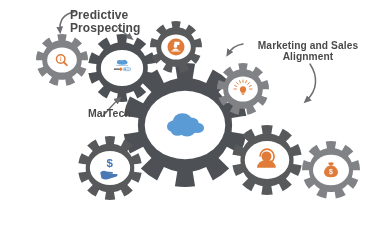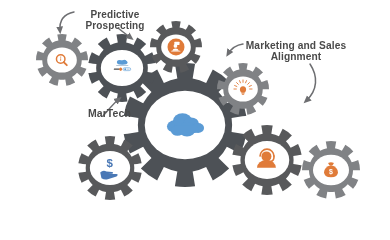--- a/index.html
+++ b/index.html
@@ -13,22 +13,22 @@
   #stage{position:relative;width:390px;height:205px;background:#ffffff;}
   #svgroot{position:absolute;left:0;top:0;width:390px;height:205px;}
   .lbl{
     position:absolute;
     color:#4a4a4a;
     font-weight:bold;
     line-height:1.12;
     white-space:pre-line;
     letter-spacing:0.1px;
   }
-  #lbl-predictive{left:70px;top:9px;font-size:10px;text-align:center;width:90px;}
-  #lbl-marketing{left:236px;top:40px;font-size:10.2px;text-align:center;width:120px;}
+  #lbl-predictive{left:70px;top:9px;font-size:12px;text-align:left;width:90px;}
+  #lbl-marketing{left:248px;top:40px;font-size:10.2px;text-align:center;width:120px;}
   #lbl-martech{left:61px;top:108px;font-size:10.5px;text-align:right;width:70px;}
 </style>
 </head>
 <body>
 
 <div id="stage">
 
   <svg id="svgroot" viewBox="0 0 390 205">
     <defs>
       <marker id="ahead" markerWidth="6" markerHeight="6" refX="3" refY="3" orient="auto">

